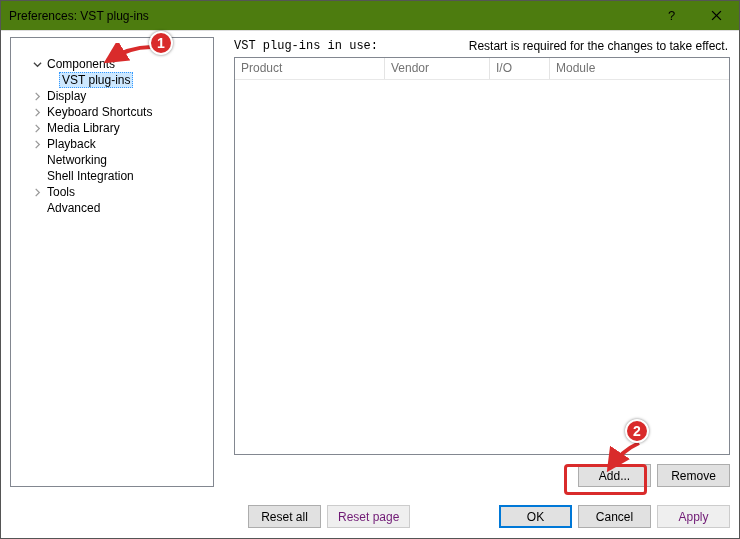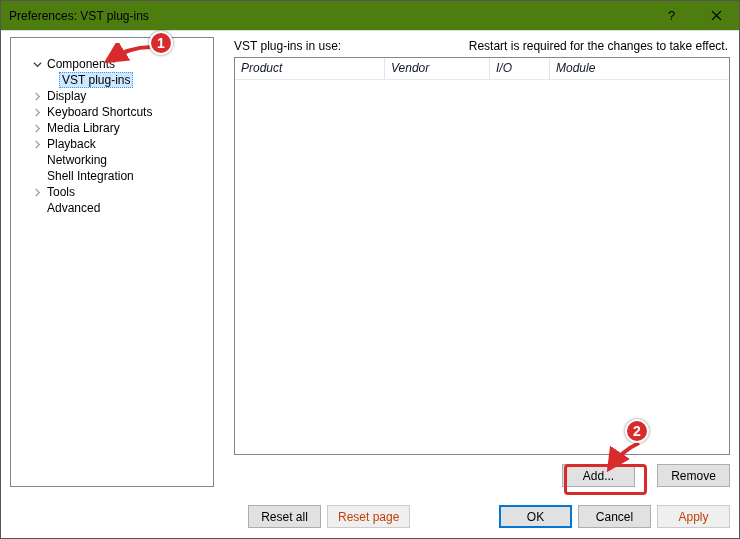--- a/index.html
+++ b/index.html
@@ -65,58 +65,57 @@
   .selected {
     background: #cde8ff;
     border: 1px dotted #3399ff;
     padding: 0 2px;
   }
   .right-side {
     position: absolute;
     left: 218px; top: 0; right: 0;
     height: 450px;
   }
-  .list-caption { position: absolute; left: 6px; top: 2px; }
+  .list-caption { position: absolute; left: 6px; top: 2px; font-family: Liberation Mono, monospace; }
   .restart-msg { position: absolute; right: 2px; top: 2px; text-align: center; }
   .listview {
     position: absolute;
     left: 6px; top: 20px; right: 0px; bottom: 32px;
     border: 1px solid #828790;
     background: #fff;
   }
   .lv-header {
     display: flex;
     height: 22px;
     background: #fff;
     border-bottom: 1px solid #e8e8e8;
   }
   .lv-col {
     border-right: 1px solid #e4e4e4;
     padding: 3px 6px;
     font-size: 12px;
-    color: #0f172a;
-    font-style: italic;
+    color: #737373;
   }
   .lv-col:last-child { border-right: none; flex:1; }
   .btn {
     height: 23px;
     min-width: 73px;
     border: 1px solid #adadad;
     background: #e1e1e1;
     font-family: inherit;
     font-size: 12px;
     padding: 0 10px;
     cursor: default;
   }
   .btn-default { border: 2px solid #0078d7; background: #e1e1e1; }
-  .btn-disabled { color: #c2410c; border-color:#ccc; background:#efefef; }
+  .btn-disabled { color: #701a75; border-color:#ccc; background:#efefef; }
   .right-btn-row {
     position: absolute;
     right: 0; bottom: 0;
-    display: flex; gap: 22px;
+    display: flex; gap: 6px;
   }
   .bottom-row {
     position: absolute;
     left: 218px; right: 0; bottom: 0;
     height: 26px;
   }
   .bottom-left { position: absolute; left: 20px; bottom: 0; display:flex; gap:6px; }
   .bottom-right { position: absolute; right: 0; bottom: 0; display:flex; gap:6px;align-items:flex-end; }
   .marker {
     position: absolute;

